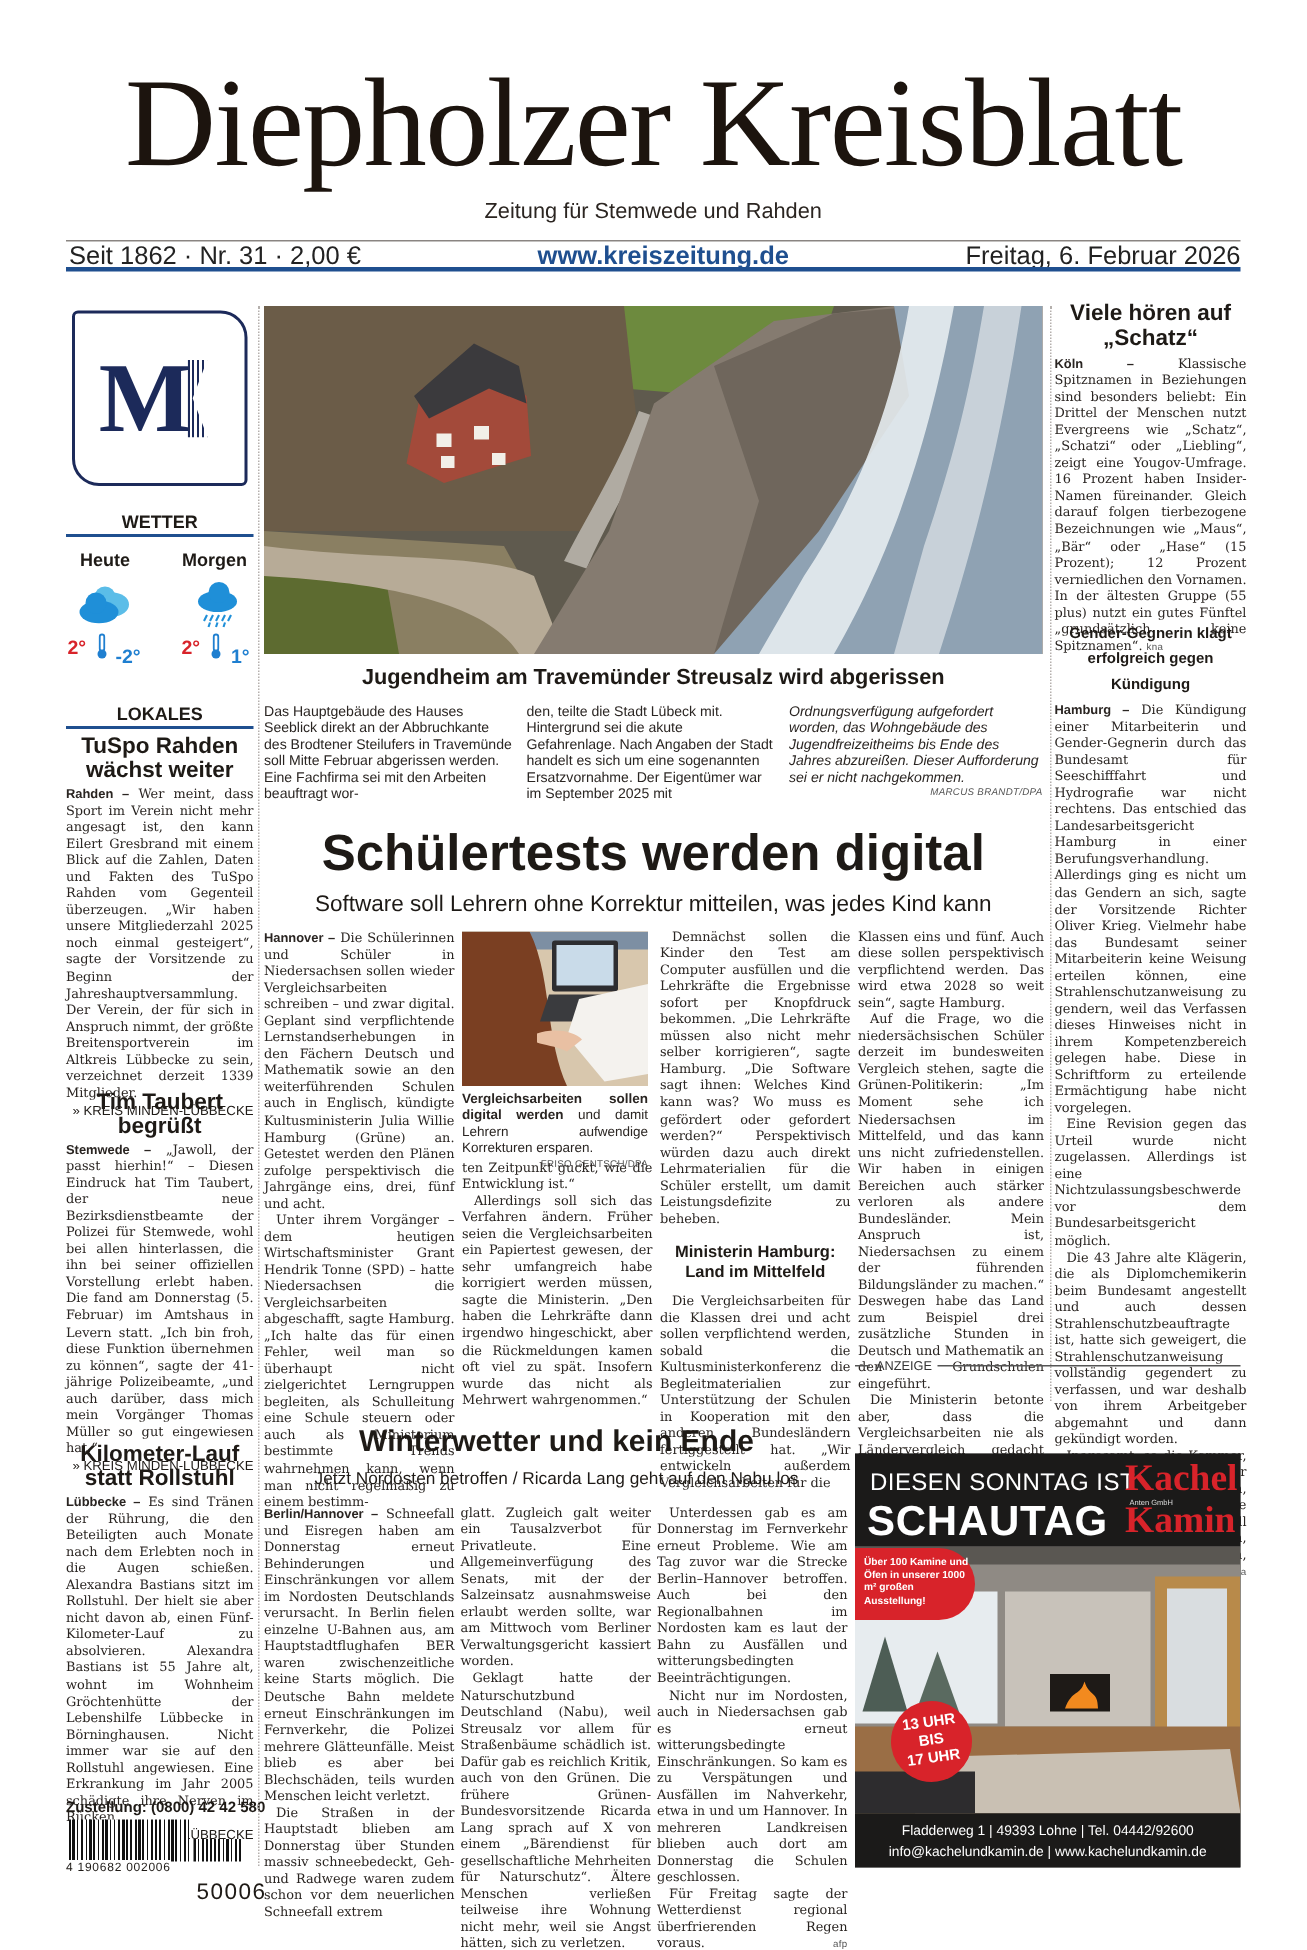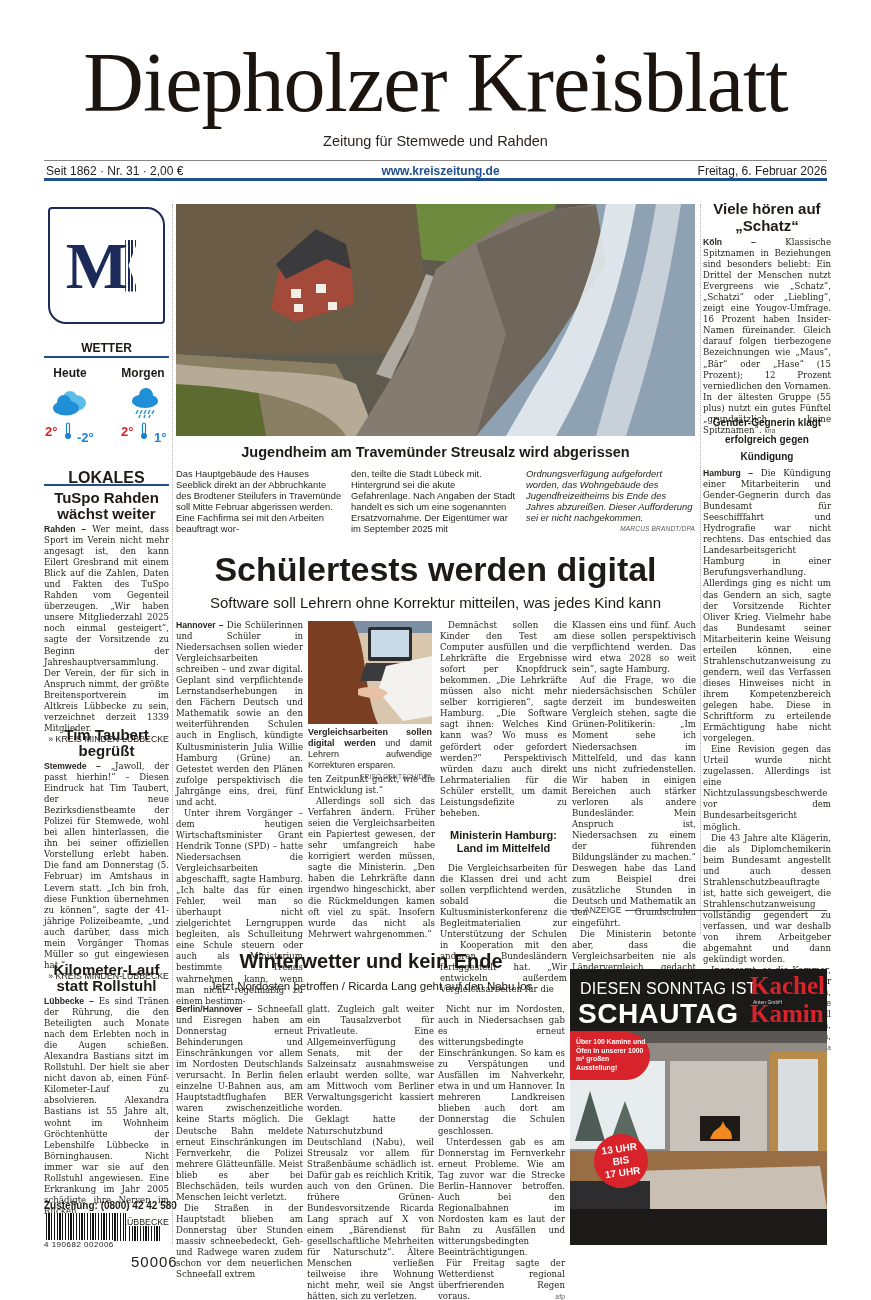--- a/index.html
+++ b/index.html
@@ -4,21 +4,21 @@
 <style>
   * { box-sizing: border-box; margin: 0; padding: 0; }
   html, body { width: 871px; height: 1300px; background: #ffffff; overflow: hidden; }
   body { position: relative; color: #1e1a16; font-family: "DejaVu Serif", serif; }
   .abs { position: absolute; }
 
   
   .masthead-title { left: 0; top: 38px; width: 871px; text-align: center; font-family: "Liberation Serif", serif; font-size: 84px; line-height: 90px; color: #1c140e; letter-spacing: -1px; }
   .tagline { left: 0; top: 133px; width: 871px; text-align: center; font-family: "Liberation Sans", sans-serif; font-size: 14.5px; color: #2b2521; }
   .info-rule-top { left: 44px; top: 160px; width: 783px; height: 1px; background: #8a8582; }
-  .info-bar { left: 46px; top: 163px; width: 781px; height: 16px; font-family: "Liberation Sans", sans-serif; font-size: 12px; color: #222; display: flex; justify-content: space-between; align-items: center; }
+  .info-bar { left: 46px; top: 163px; width: 781px; height: 16px; font-family: "Liberation Sans", sans-serif; font-size: 17px; color: #222; display: flex; justify-content: space-between; align-items: center; }
   .info-bar .url { color: #1f4f8f; font-weight: bold; }
   .info-rule-bottom { left: 44px; top: 178px; width: 783px; height: 3px; background: #1f4f8f; }
 
   
   .sans { font-family: "Liberation Sans", sans-serif; }
   .body-text { font-family: "DejaVu Serif", serif; font-size: 8.6px; line-height: 11.05px; text-align: justify; hyphens: auto; color: #2a2522; }
   .body-text .dateline { font-family: "Liberation Sans", sans-serif; font-weight: bold; }
   .sans-body { font-family: "Liberation Sans", sans-serif; font-size: 9.4px; line-height: 11.05px; color: #2a2522; text-align: left; }
   .credit { font-family: "Liberation Sans", sans-serif; font-size: 6.5px; color: #555; float: right; letter-spacing: 0.2px; }
   .headline { font-family: "Liberation Sans", sans-serif; font-weight: bold; color: #1e1a16; text-align: center; }
@@ -33,21 +33,21 @@
 
   
   .wetter-title { left: 44px; top: 341px; width: 125px; text-align: center; font-family: "Liberation Sans", sans-serif; font-weight: bold; font-size: 12px; }
   .wetter-rule { left: 44px; top: 356px; width: 125px; height: 2px; background: #1f4f8f; }
   .wx-day { font-family: "Liberation Sans", sans-serif; font-weight: bold; font-size: 12px; text-align: center; width: 60px; }
   .wx-temp { font-family: "Liberation Sans", sans-serif; font-weight: bold; font-size: 13px; }
   .wx-hi { color: #d8232a; }
   .wx-lo { color: #1f7fd0; }
 
   
-  .section-label { left: 44px; top: 469px; width: 125px; text-align: center; font-family: "Liberation Sans", sans-serif; font-weight: bold; font-size: 16px; }
+  .section-label { left: 44px; top: 469px; width: 125px; text-align: center; font-family: "Liberation Sans", sans-serif; font-weight: bold; font-size: 12px; }
   .section-rule { left: 44px; top: 484px; width: 125px; height: 2px; background: #1f4f8f; }
 
   
   .photo-cliff { left: 176px; top: 204px; width: 519px; height: 232px; overflow: hidden; background: #7a766e; }
   .photo-school { left: 308px; top: 621px; width: 124px; height: 103px; overflow: hidden; background: #c9b59b; }
 
   
   .ad-label-row { left: 570px; top: 905px; width: 257px; height: 10px; display: flex; align-items: center; font-family: "Liberation Sans", sans-serif; font-size: 8.5px; color: #333; }
   .ad-label-row .line { flex: 1; height: 1px; background: #555; }
   .ad-box { left: 570px; top: 969px; width: 257px; height: 276px; background: #1b1a19; overflow: hidden; }
@@ -241,22 +241,22 @@
 
 <div class="abs body-text" style="left:176px; top:1004px; width:127px;">
   <p><span class="dateline">Berlin/Hannover –</span> <span>Schneefall und Eisregen haben am Donnerstag erneut Behinderungen und Einschränkungen vor allem im Nordosten Deutschlands verursacht. In Berlin fielen einzelne U-Bahnen aus, am Hauptstadtflughafen BER waren zwischenzeitliche keine Starts möglich. Die Deutsche Bahn meldete erneut Einschränkungen im Fernverkehr, die Polizei mehrere Glätteunfälle. Meist blieb es aber bei Blechschäden, teils wurden Menschen leicht verletzt.</span></p>
   <p class="indent">Die Straßen in der Hauptstadt blieben am Donnerstag über Stunden massiv schneebedeckt, Geh- und Radwege waren zudem schon vor dem neuerlichen Schneefall extrem</p>
 </div>
 <div class="abs body-text" style="left:307px; top:1004px; width:127px;">
   <p>glatt. Zugleich galt weiter ein Tausalzverbot für Privatleute. Eine Allgemeinverfügung des Senats, mit der der Salzeinsatz ausnahmsweise erlaubt werden sollte, war am Mittwoch vom Berliner Verwaltungsgericht kassiert worden.</p>
   <p class="indent">Geklagt hatte der Naturschutzbund Deutschland (Nabu), weil Streusalz vor allem für Straßenbäume schädlich ist. Dafür gab es reichlich Kritik, auch von den Grünen. Die frühere Grünen-Bundesvorsitzende Ricarda Lang sprach auf X von einem „Bärendienst für gesellschaftliche Mehrheiten für Naturschutz“. Ältere Menschen verließen teilweise ihre Wohnung nicht mehr, weil sie Angst hätten, sich zu verletzen.</p>
 </div>
 <div class="abs body-text" style="left:438px; top:1004px; width:127px;">
+  <p class="indent">Unterdessen gab es am Donnerstag im Fernverkehr erneut Probleme. Wie am Tag zuvor war die Strecke Berlin–Hannover betroffen. Auch bei den Regionalbahnen im Nordosten kam es laut der Bahn zu Ausfällen und witterungsbedingten Beeinträchtigungen.</p>
   <p class="indent">Nicht nur im Nordosten, auch in Niedersachsen gab es erneut witterungsbedingte Einschränkungen. So kam es zu Verspätungen und Ausfällen im Nahverkehr, etwa in und um Hannover. In mehreren Landkreisen blieben auch dort am Donnerstag die Schulen geschlossen.</p>
-  <p class="indent">Unterdessen gab es am Donnerstag im Fernverkehr erneut Probleme. Wie am Tag zuvor war die Strecke Berlin–Hannover betroffen. Auch bei den Regionalbahnen im Nordosten kam es laut der Bahn zu Ausfällen und witterungsbedingten Beeinträchtigungen.</p>
   <p class="indent"><span>Für Freitag sagte der Wetterdienst regional überfrierenden Regen voraus.</span><span class="credit">afp</span></p>
 </div>
 
 <div class="abs ad-label-row">
   <span style="width:10px; height:1px; background:#555; margin-right:4px;"></span>
   <span>ANZEIGE</span>
   <span class="line" style="margin-left:4px;"></span>
 </div>
 <div class="abs ad-box">
   <div class="ad-top">
@@ -282,13 +282,17 @@
       <polygon points="60,140 250,135 257,178 40,178" fill="#c9c0b3"></polygon>
       <rect x="0" y="150" width="80" height="28" fill="#2d2c2e"></rect>
     </svg>
     <div class="abs" style="left:0; top:1px; width:80px; height:48px; background:#d8232a; border-radius:0 24px 24px 0; color:#fff; font-family:'Liberation Sans', sans-serif; font-weight:bold; font-size:6.8px; line-height:8.5px; padding:6px 4px 0 6px;">Über 100 Kamine und Öfen in unserer 1000 m² großen Ausstellung!</div>
     <div class="abs" style="left:24px; top:103px; width:54px; height:54px; border-radius:50%; background:#d8232a; color:#fff; font-family:'Liberation Sans', sans-serif; font-weight:bold; font-size:10px; line-height:12px; text-align:center; padding-top:9px; transform:rotate(-8deg);">
       <div>13 UHR</div>
       <div>BIS</div>
       <div>17 UHR</div>
     </div>
   </div>
+  <div class="ad-footer">
+    <div>Fladderweg 1 | 49393 Lohne | Tel. 04442/92600</div>
+    <div>info@kachelundkamin.de | www.kachelundkamin.de</div>
+  </div>
 </div>
 
 </body></html>

